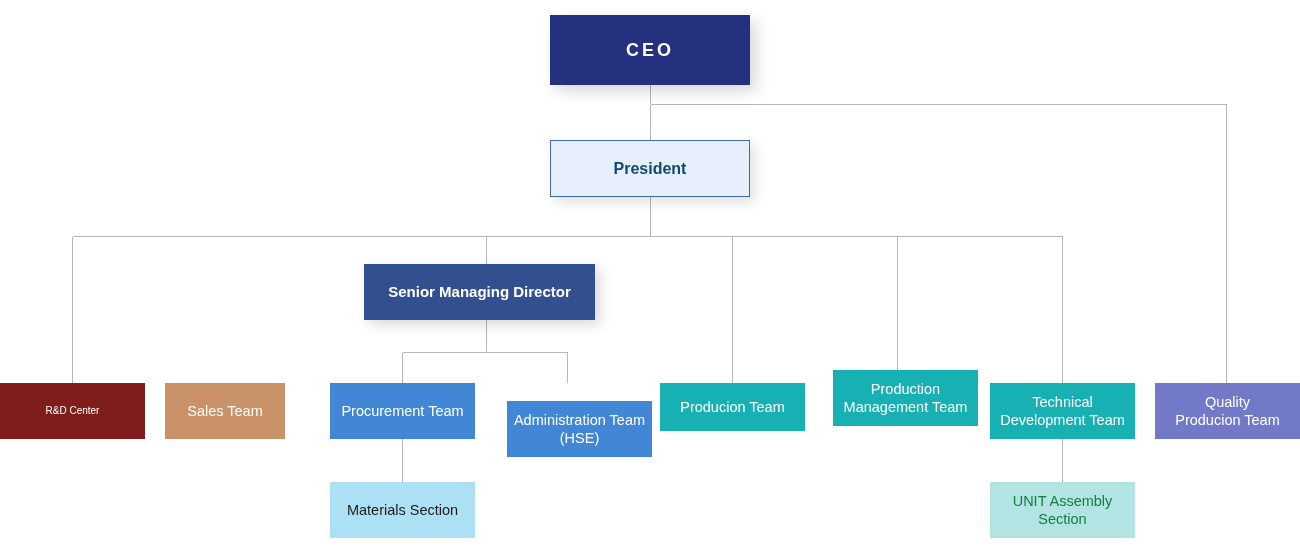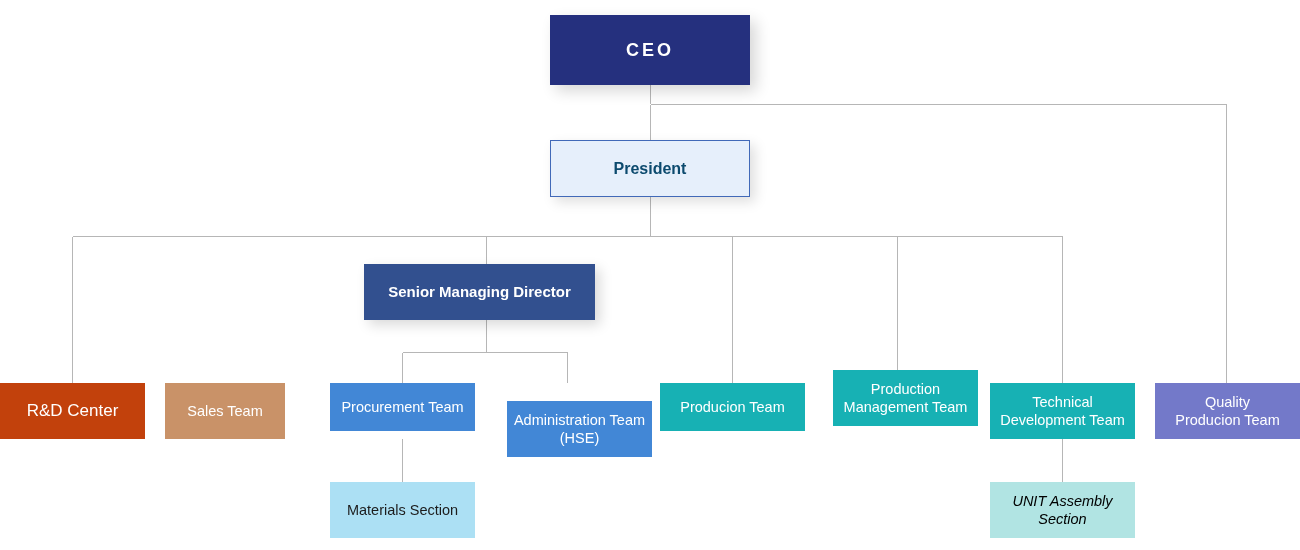--- a/index.html
+++ b/index.html
@@ -63,23 +63,23 @@
     box-shadow: 5px 5px 12px rgba(0,0,0,0.13);
   }
   .n-smd {
     background: #32508f;
     color: #ffffff;
     font-weight: bold;
     font-size: 15px;
     box-shadow: 5px 5px 12px rgba(0,0,0,0.15);
   }
   .n-slate {
-    background: #c2410c;
-    color: #ffffff;
-    font-size: 17px;
+    background: #7f1d1d;
+    color: #ffffff;
+    font-size: 10px;
   }
   .n-tan {
     background: #c99268;
     color: #ffffff;
     font-size: 14.5px;
   }
   .n-blue {
     background: #4287d6;
     color: #ffffff;
     font-size: 14.5px;
@@ -94,23 +94,22 @@
     color: #ffffff;
     font-size: 14.5px;
   }
   .n-skyblue {
     background: #ace0f4;
     color: #1c1c1c;
     font-size: 14.5px;
   }
   .n-aqua {
     background: #b1e4e3;
-    color: #000000;
-    font-size: 14.5px;
-    font-style: italic;
+    color: #15803d;
+    font-size: 14.5px;
   }
 </style>
 </head>
 <body>
 
 <div id="chart-canvas">
 
   <svg id="connector-layer" viewBox="0 0 1300 550" width="1300" height="550" aria-hidden="true">
     <g stroke="#b6b6b6" stroke-width="1.2" fill="none" shape-rendering="crispEdges">
 
@@ -155,21 +154,21 @@
   </div>
 
   <div class="node n-slate" style="left:0px; top:383px; width:145px; height:56px;">
     <span class="node-label">R&amp;D Center</span>
   </div>
 
   <div class="node n-tan" style="left:165px; top:383px; width:120px; height:56px;">
     <span class="node-label">Sales Team</span>
   </div>
 
-  <div class="node n-blue" style="left:330px; top:383px; width:145px; height:48px;justify-content:center;">
+  <div class="node n-blue" style="left:330px; top:383px; width:145px; height:56px;justify-content:center;">
     <span class="node-label">Procurement Team</span>
   </div>
 
   <div class="node n-blue" style="left:495px; top:401px; width:145px; height:56px;margin-left:12px;">
     <span class="node-label">Administration Team
 (HSE)</span>
   </div>
 
   <div class="node n-teal" style="left:660px; top:383px; width:145px; height:48px;">
     <span class="node-label">Producion Team</span>

